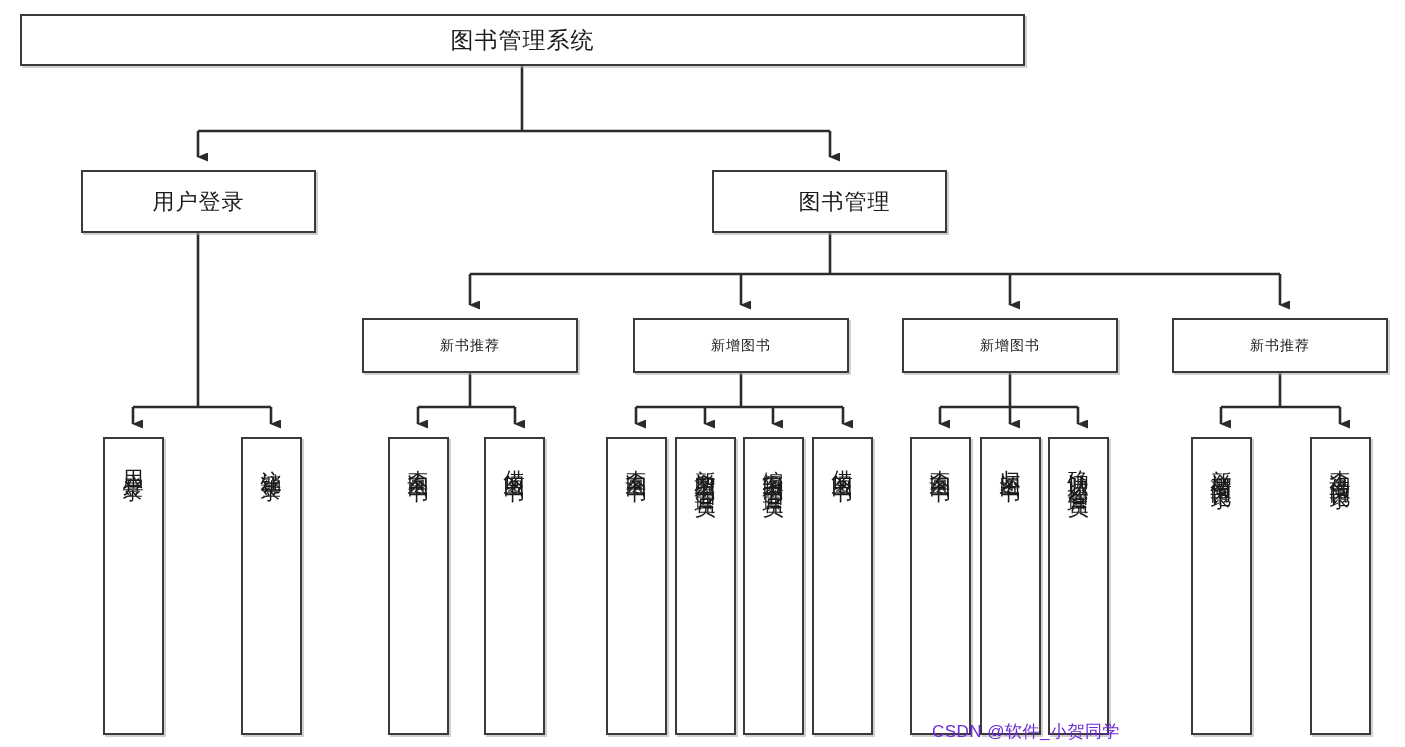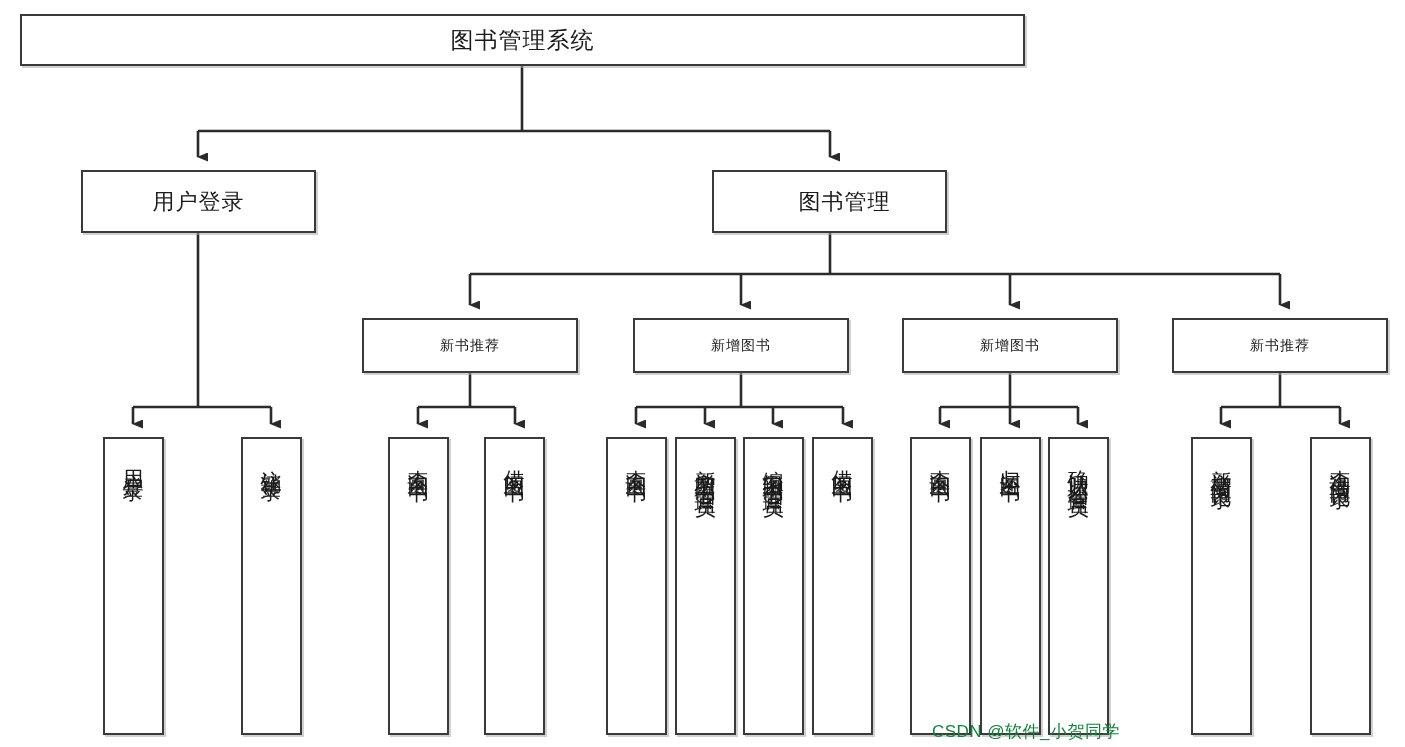--- a/index.html
+++ b/index.html
@@ -45,21 +45,21 @@
     letter-spacing:4px;
     line-height:1;
     white-space:nowrap;
     max-height:268px;
   }
 
   #watermark{
     position:absolute;
     right:6px;bottom:4px;
     font-size:17px;
-    color:#15803d;
+    color:#6d28d9;
     letter-spacing:.5px;
     z-index:5;
     white-space:nowrap;
     font-family:"Liberation Sans","DejaVu Sans",sans-serif;
   }
 </style>
 </head>
 <body>
 
 <div id="canvas">

